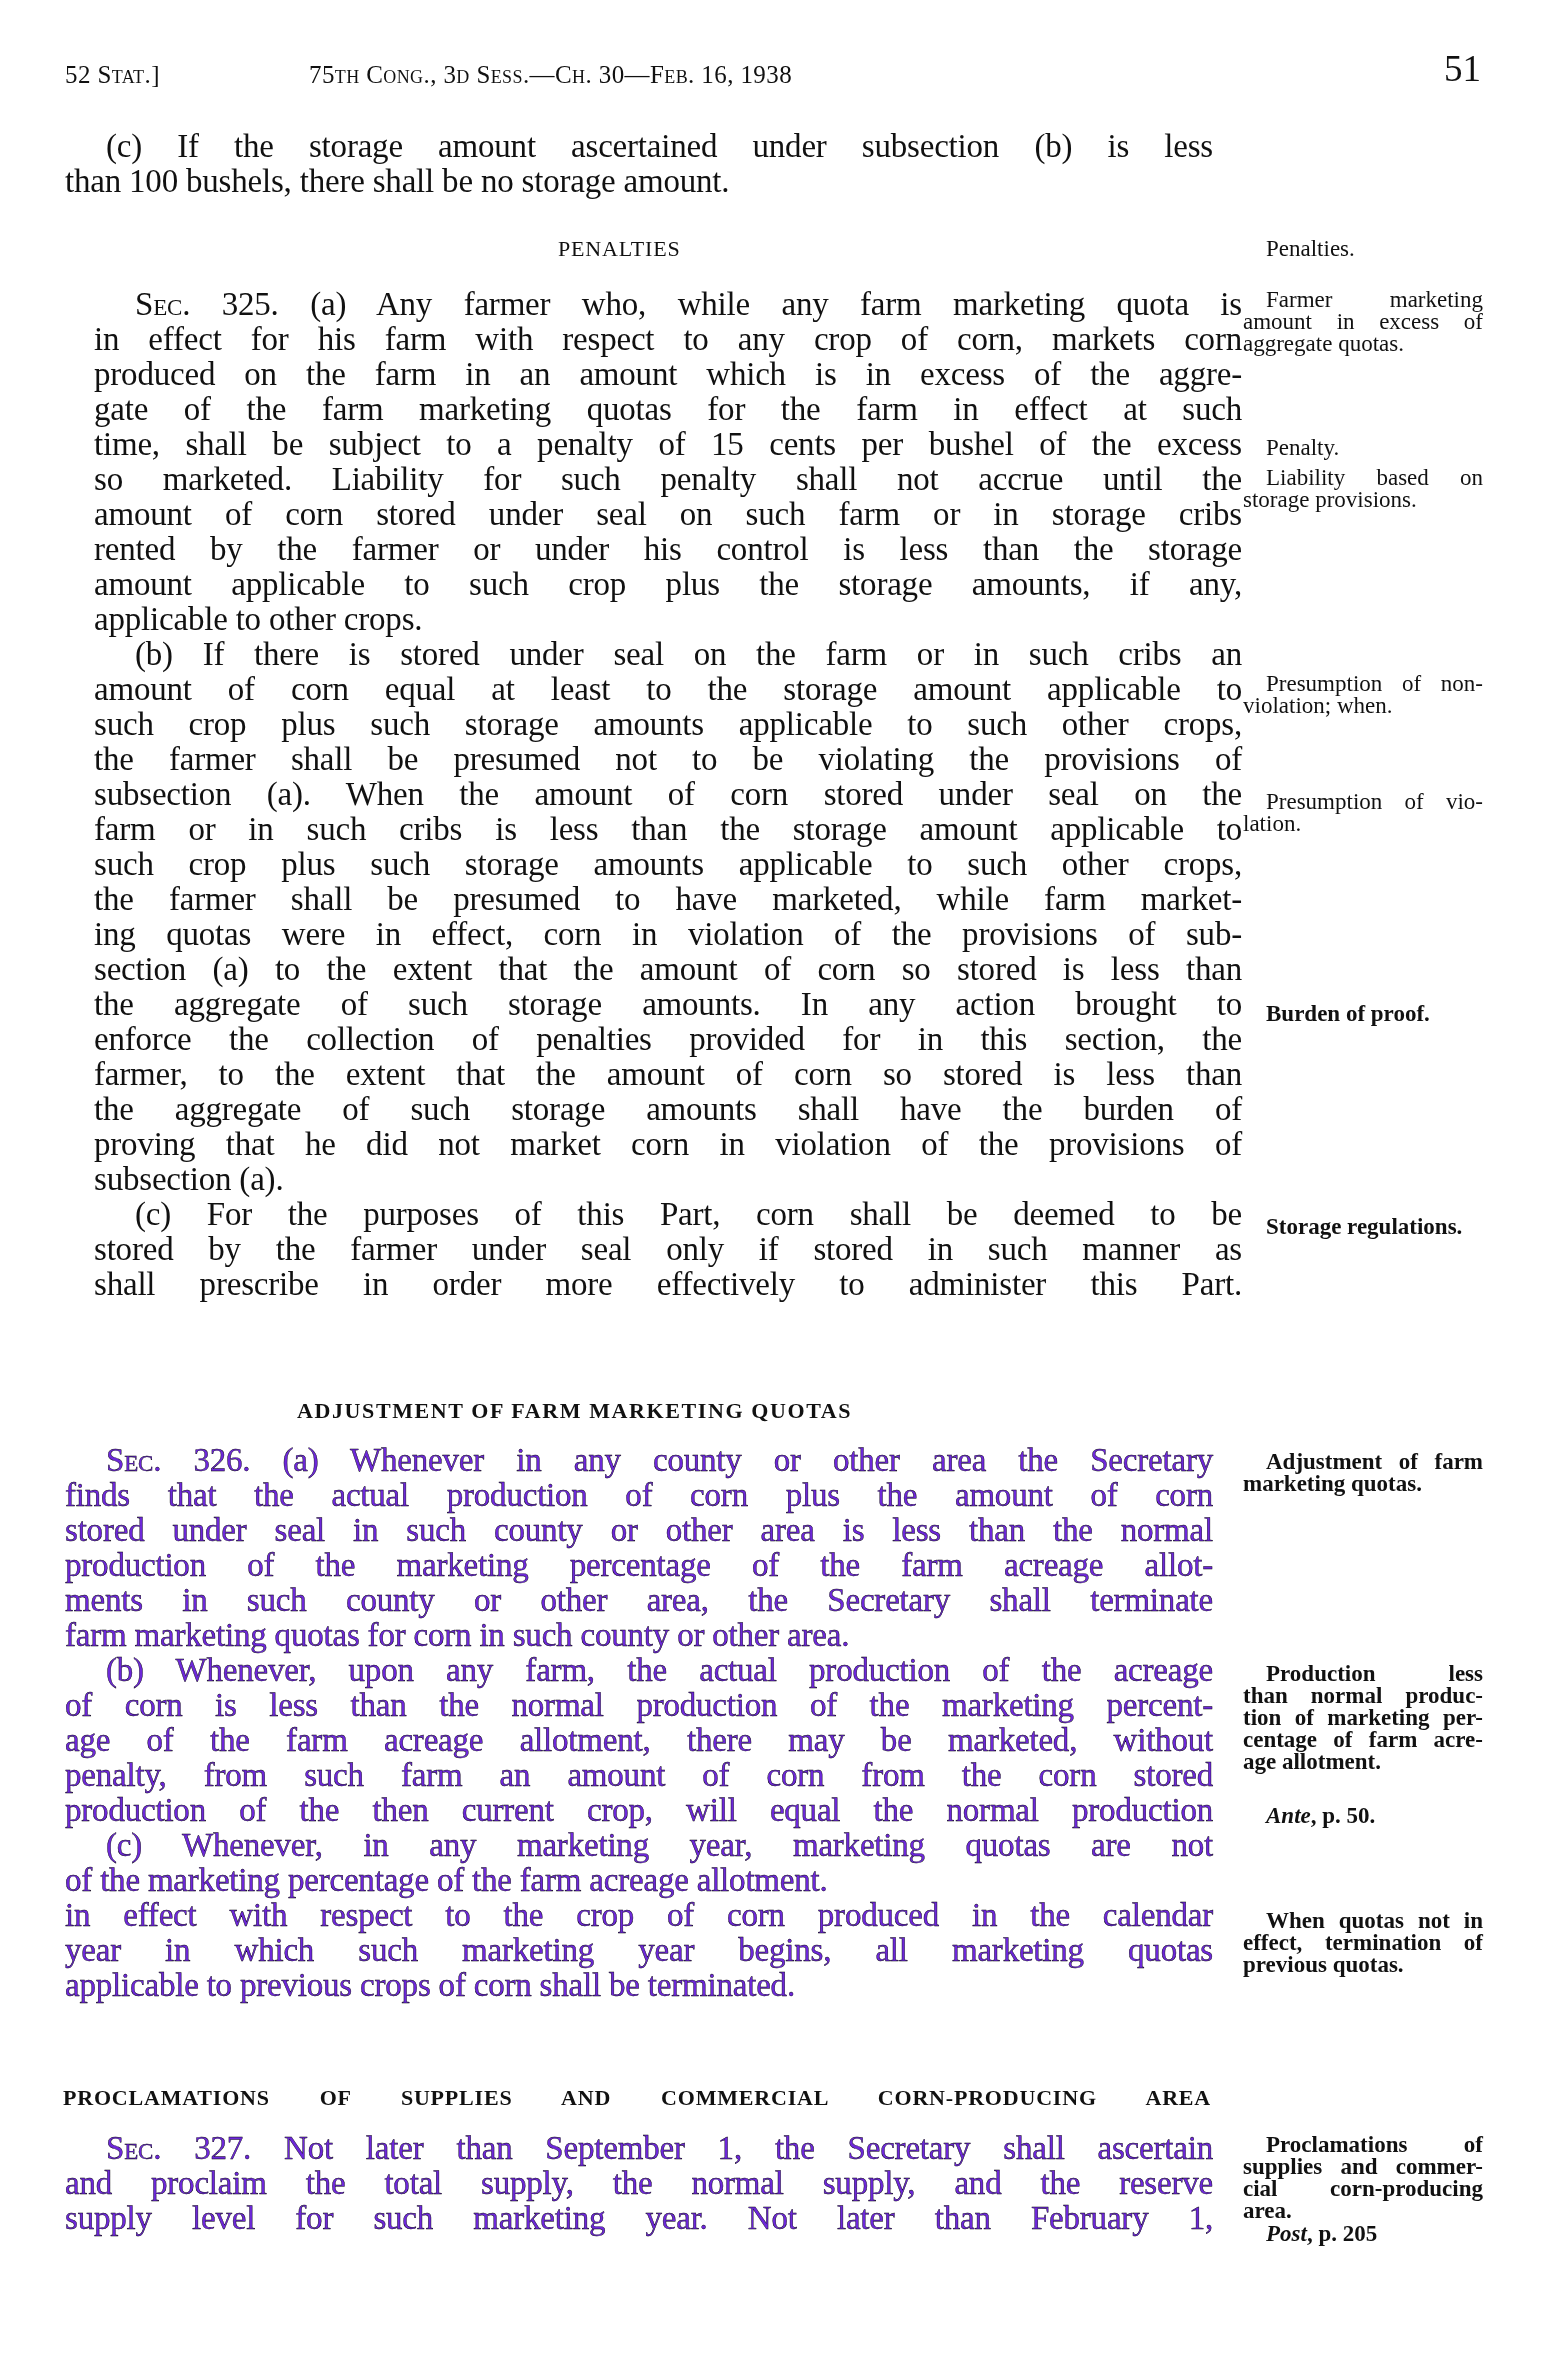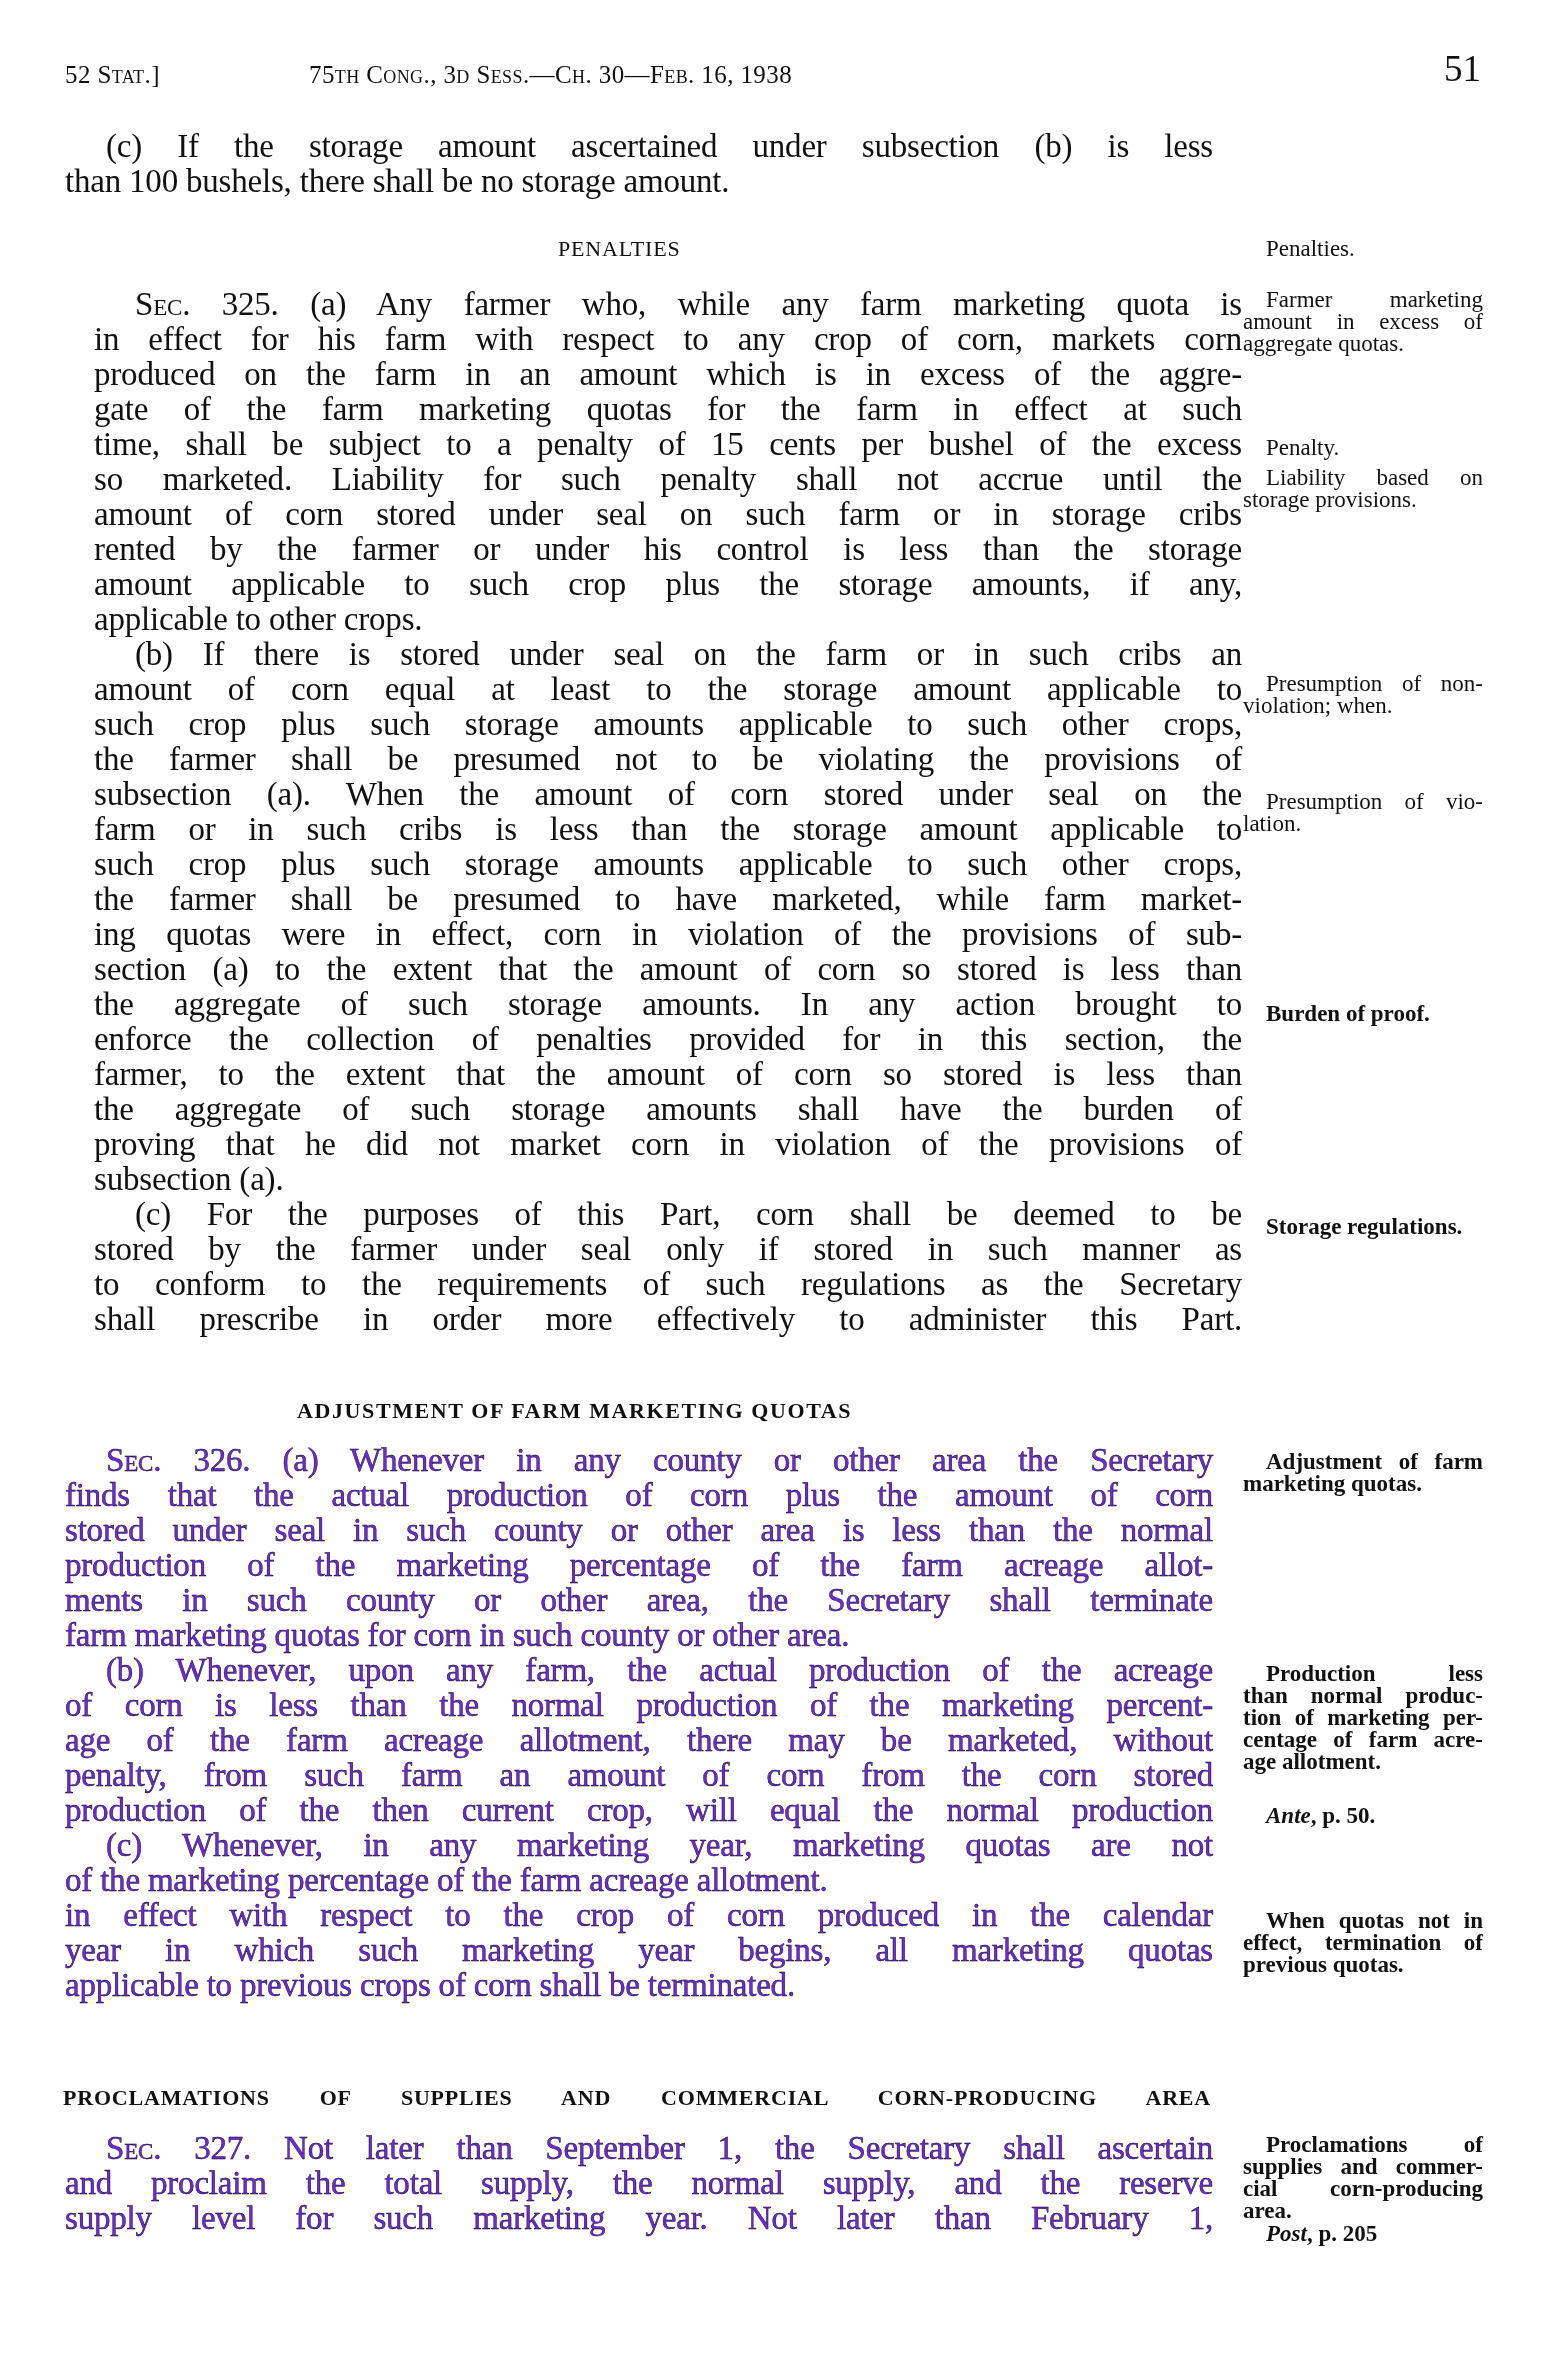--- a/index.html
+++ b/index.html
@@ -78,21 +78,20 @@
     <span class="line">section (a) to the extent that the amount of corn so stored is less than</span>
     <span class="line">the aggregate of such storage amounts.  In any action brought to</span>
     <span class="line">enforce the collection of penalties provided for in this section, the</span>
     <span class="line">farmer, to the extent that the amount of corn so stored is less than</span>
     <span class="line">the aggregate of such storage amounts shall have the burden of</span>
     <span class="line">proving that he did not market corn in violation of the provisions of</span>
     <span class="line last">subsection (a).</span>
 
     <span class="line indent">(c) For the purposes of this Part, corn shall be deemed to be</span>
     <span class="line">stored by the farmer under seal only if stored in such manner as</span>
-    <span class="line">to conform to the requirements of such regulations as the Secretary</span>
     <span class="line">shall prescribe in order more effectively to administer this Part.</span>
   </div>
 
   <div class="heading bold" style="left:297px; top:1396px;">ADJUSTMENT OF FARM MARKETING QUOTAS</div>
 
   <div class="body-col dark" style="top:1443px;">
     <span class="line indent"><span class="sc">Sec.</span><span> 326. (a) Whenever in any county or other area the Secretary</span></span>
     <span class="line">finds that the actual production of corn plus the amount of corn</span>
     <span class="line">stored under seal in such county or other area is less than the normal</span>
     <span class="line">production of the marketing percentage of the farm acreage allot-</span>

